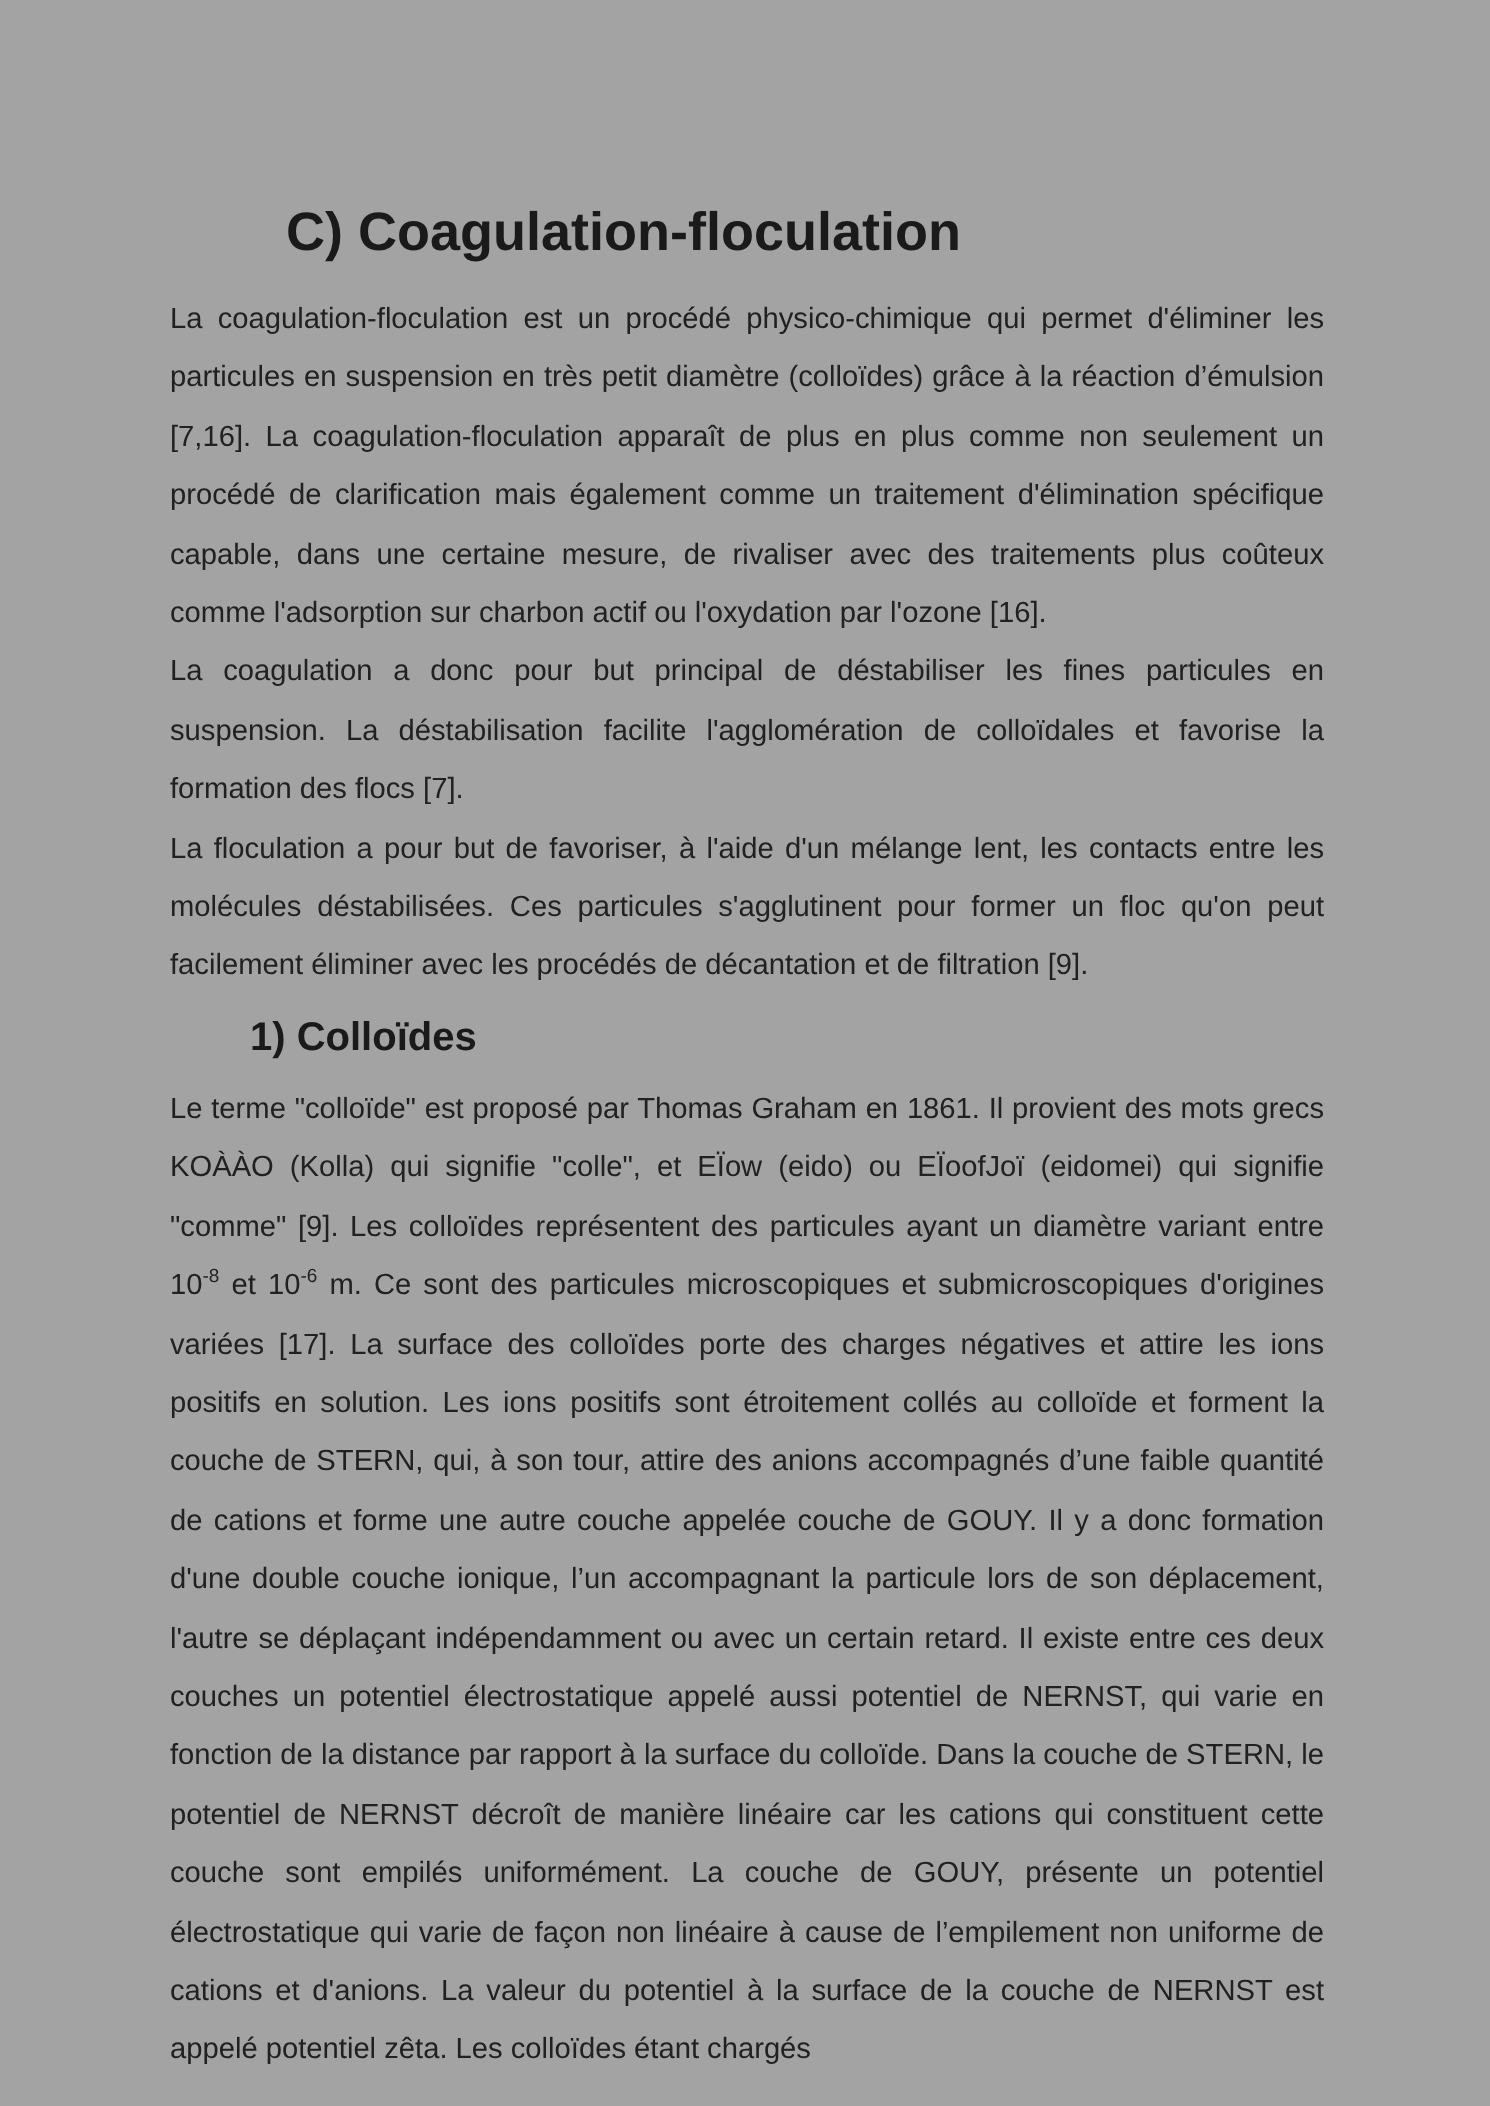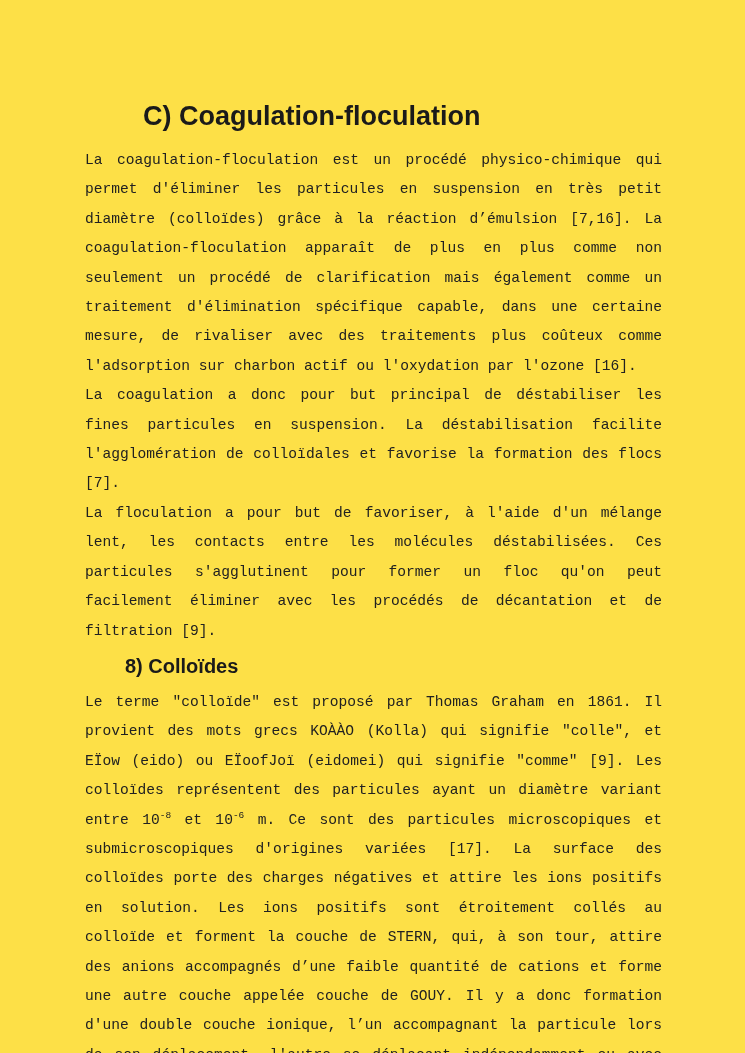--- a/index.html
+++ b/index.html
@@ -4,41 +4,41 @@
 <style>
   html, body {
     margin: 0;
     padding: 0;
     background: #ffffff;
   }
   .page {
     position: relative;
     width: 745px;
     height: 1053px;
-    background: #fde047;
+    background: #a3a3a3;
     overflow: hidden;
   }
   .content {
     position: absolute;
     left: 85px;
     top: 98px;
     width: 577px;
   }
   .doc-title {
     margin: 0 0 12px 58px;
     font-family: "Liberation Sans", sans-serif;
     font-weight: bold;
     font-size: 27px;
     line-height: 36px;
     color: #1a1a1a;
     letter-spacing: 0;
   }
   p.body {
     margin: 0;
-    font-family: Liberation Mono, monospace;
+    font-family: Liberation Sans, sans-serif;
     font-size: 14.6px;
     line-height: 29.4px;
     text-align: justify;
     color: #212121;
   }
   .section-heading {
     margin: 6px 0 8px 40px;
     font-family: "Liberation Sans", sans-serif;
     font-weight: bold;
     font-size: 20px;
@@ -67,18 +67,18 @@
 <div class="page">
   <div class="content">
     <h1 class="doc-title">C) Coagulation-floculation</h1>
 
     <p class="body">La coagulation-floculation est un procédé physico-chimique qui permet d'éliminer les particules en suspension en très petit diamètre (colloïdes) grâce à la réaction d’émulsion [7,16]. La coagulation-floculation apparaît de plus en plus comme non seulement un procédé de clarification mais également comme un traitement d'élimination spécifique capable, dans une certaine mesure, de rivaliser avec des traitements plus coûteux comme l'adsorption sur charbon actif ou l'oxydation par l'ozone [16].</p>
 
     <p class="body">La coagulation a donc pour but principal de déstabiliser les fines particules en suspension. La déstabilisation facilite l'agglomération de colloïdales et favorise la formation des flocs [7].</p>
 
     <p class="body">La floculation a pour but de favoriser, à l'aide d'un mélange lent, les contacts entre les molécules déstabilisées. Ces particules s'agglutinent pour former un floc qu'on peut facilement éliminer avec les procédés de décantation et de filtration [9].</p>
 
-    <h2 class="section-heading">8) Colloïdes</h2>
+    <h2 class="section-heading">1) Colloïdes</h2>
 
     <p class="body"><span>Le terme "colloïde" est proposé par Thomas Graham en 1861. Il provient des mots grecs KOÀÀO (Kolla) qui signifie "colle", et EÏow (eido) ou EÏoofJoï (eidomei) qui signifie "comme" [9]. Les colloïdes représentent des particules ayant un diamètre variant entre 10</span><sup class="exp">-8</sup><span> et 10</span><sup class="exp">-6</sup><span> m. Ce sont des particules microscopiques et submicroscopiques d'origines variées [17]. La surface des colloïdes porte des charges négatives et attire les ions positifs en solution. Les ions positifs sont étroitement collés au colloïde et forment la couche de STERN, qui, à son tour, attire des anions accompagnés d’une faible quantité de cations et forme une autre couche appelée couche de GOUY. Il y a donc formation d'une double couche ionique, l’un accompagnant la particule lors de son déplacement, l'autre se déplaçant indépendamment ou avec un certain retard. Il existe entre ces deux couches un potentiel électrostatique appelé aussi potentiel de NERNST, qui varie en fonction de la distance par rapport à la surface du colloïde. Dans la couche de STERN, le potentiel de NERNST décroît de manière linéaire car les cations qui constituent cette couche sont empilés uniformément. La couche de GOUY, présente un potentiel électrostatique qui varie de façon non linéaire à cause de l’empilement non uniforme de cations et d'anions. La valeur du potentiel à la surface de la couche de NERNST est appelé potentiel zêta. Les colloïdes étant chargés</span></p>
   </div>
 
 </div>
 
 </body></html>

